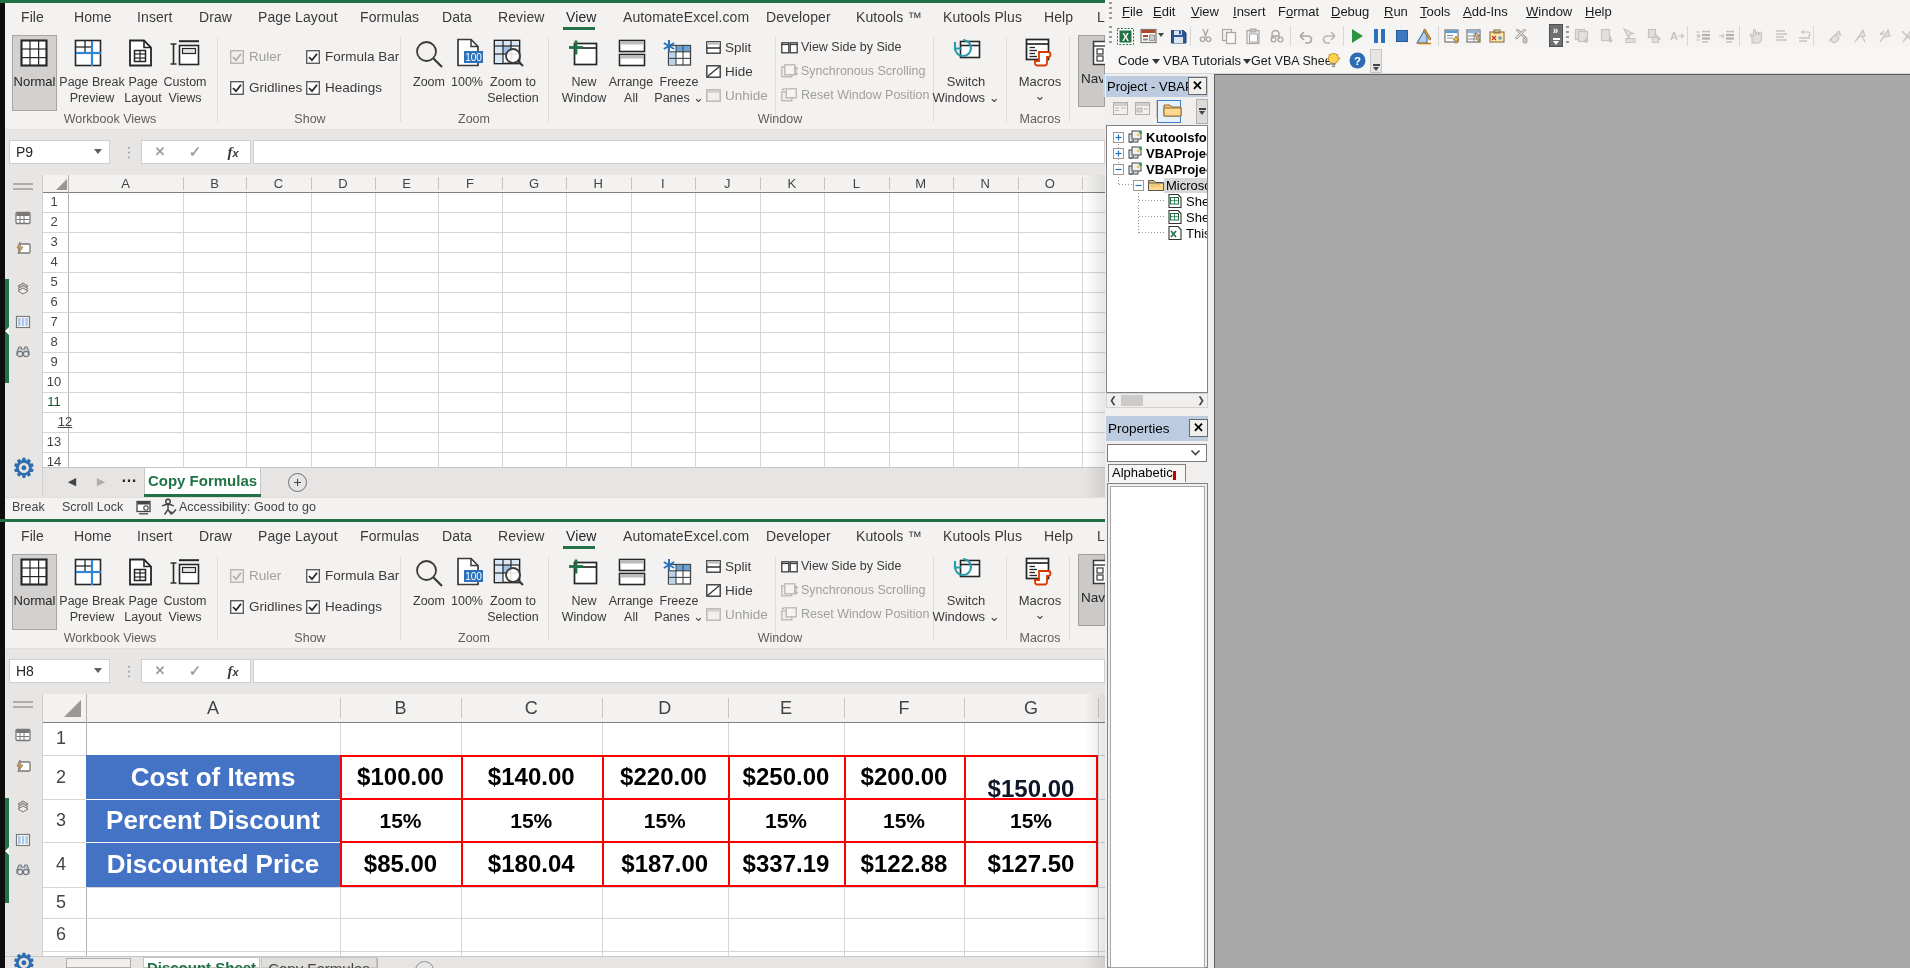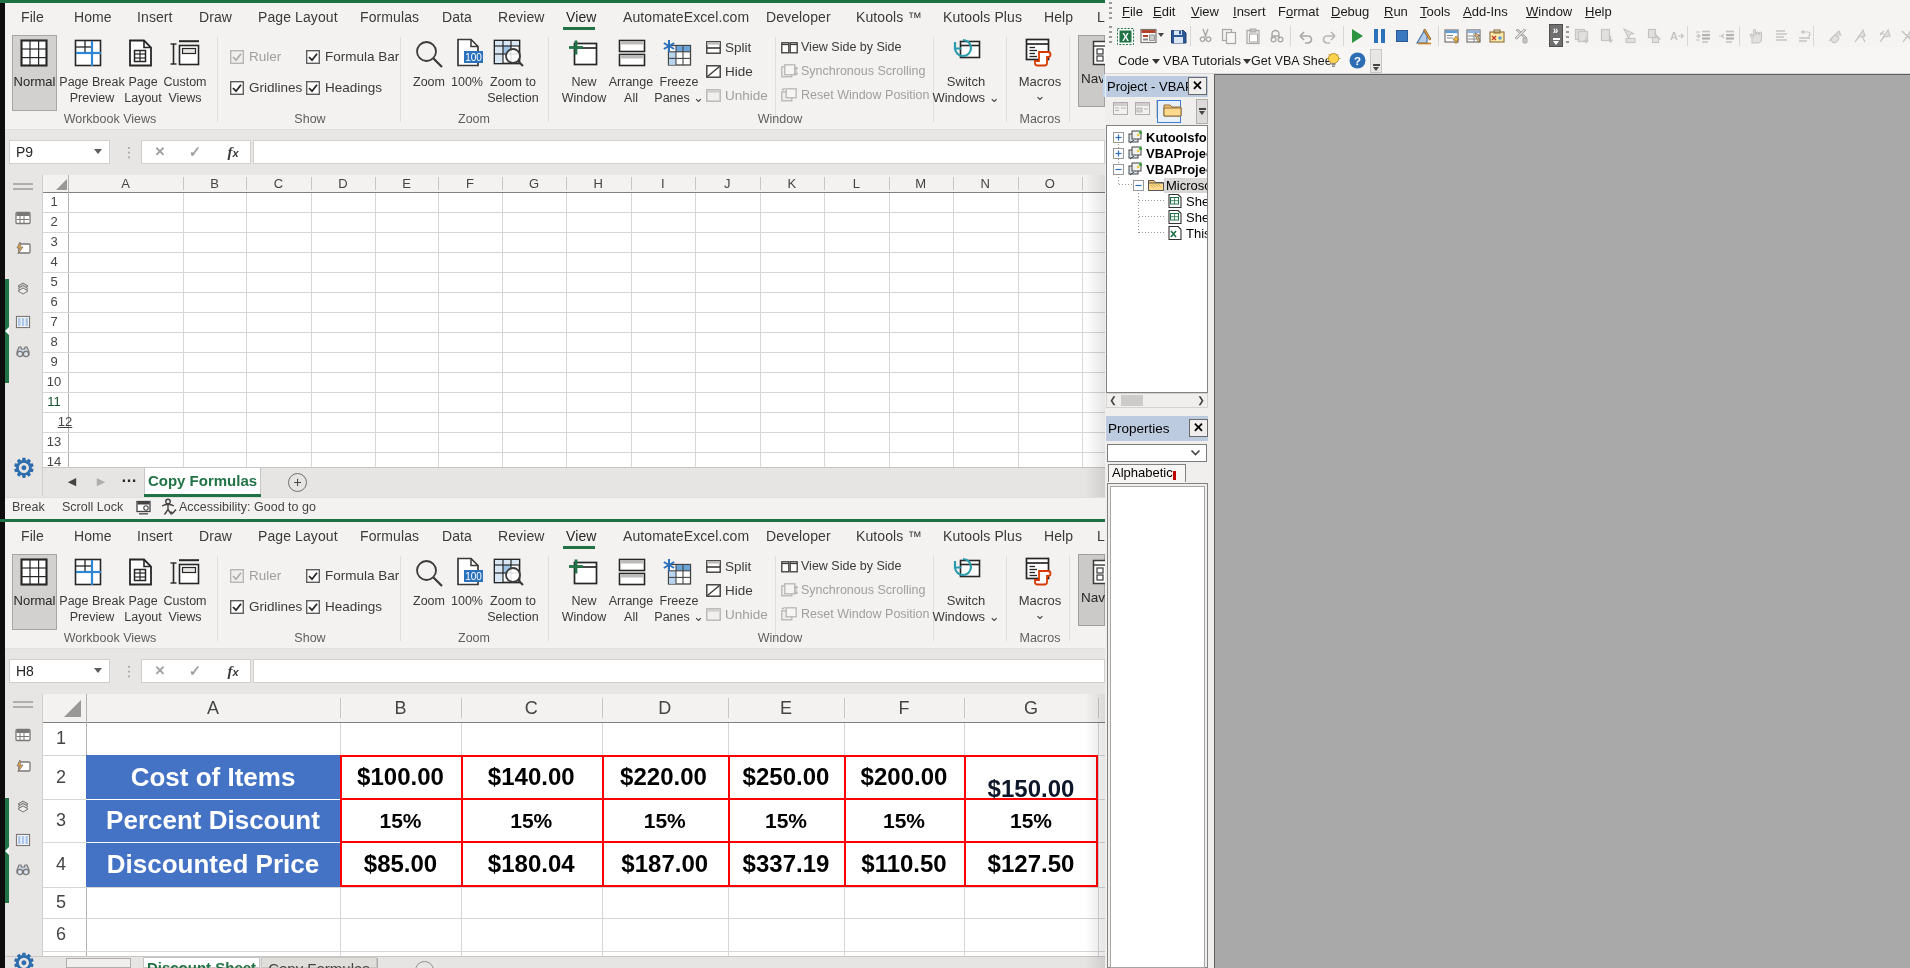--- a/index.html
+++ b/index.html
@@ -657,21 +657,21 @@
 <div style="position:absolute;left:461px;top:799px;width:140.5px;height:43px;font-size:21px;color:#000;font-weight:bold;text-align:center;line-height:43px;white-space:nowrap;">15%</div>
 <div style="position:absolute;left:461px;top:842px;width:140.5px;height:44.5px;font-size:24px;color:#000;font-weight:bold;text-align:center;line-height:44.5px;white-space:nowrap;">$180.04</div>
 <div style="position:absolute;left:601.5px;top:754.5px;width:124px;height:44.5px;font-size:24px;color:#000;font-weight:bold;text-align:center;line-height:44.5px;white-space:nowrap;">$220.00</div>
 <div style="position:absolute;left:601.5px;top:799px;width:126.5px;height:43px;font-size:21px;color:#000;font-weight:bold;text-align:center;line-height:43px;white-space:nowrap;">15%</div>
 <div style="position:absolute;left:601.5px;top:842px;width:126.5px;height:44.5px;font-size:24px;color:#000;font-weight:bold;text-align:center;line-height:44.5px;white-space:nowrap;">$187.00</div>
 <div style="position:absolute;left:728px;top:754.5px;width:116px;height:44.5px;font-size:24px;color:#000;font-weight:bold;text-align:center;line-height:44.5px;white-space:nowrap;">$250.00</div>
 <div style="position:absolute;left:728px;top:799px;width:116px;height:43px;font-size:21px;color:#000;font-weight:bold;text-align:center;line-height:43px;white-space:nowrap;">15%</div>
 <div style="position:absolute;left:728px;top:842px;width:116px;height:44.5px;font-size:24px;color:#000;font-weight:bold;text-align:center;line-height:44.5px;white-space:nowrap;">$337.19</div>
 <div style="position:absolute;left:844px;top:754.5px;width:120px;height:44.5px;font-size:24px;color:#000;font-weight:bold;text-align:center;line-height:44.5px;white-space:nowrap;">$200.00</div>
 <div style="position:absolute;left:844px;top:799px;width:120px;height:43px;font-size:21px;color:#000;font-weight:bold;text-align:center;line-height:43px;white-space:nowrap;">15%</div>
-<div style="position:absolute;left:844px;top:842px;width:120px;height:44.5px;font-size:24px;color:#000;font-weight:bold;text-align:center;line-height:44.5px;white-space:nowrap;">$110.50</div>
+<div style="position:absolute;left:844px;top:842px;width:120px;height:44.5px;font-size:24px;color:#000;font-weight:bold;text-align:center;line-height:44.5px;white-space:nowrap;">$122.88</div>
 <div style="position:absolute;left:964px;top:754.5px;width:134px;height:44.5px;font-size:24px;color:#0f172a;font-weight:bold;text-align:center;line-height:44.5px;white-space:nowrap;margin-top:12px;">$150.00</div>
 <div style="position:absolute;left:964px;top:799px;width:134px;height:43px;font-size:21px;color:#000;font-weight:bold;text-align:center;line-height:43px;white-space:nowrap;">15%</div>
 <div style="position:absolute;left:964px;top:842px;width:134px;height:44.5px;font-size:24px;color:#000;font-weight:bold;text-align:center;line-height:44.5px;white-space:nowrap;">$127.50</div>
 <div class="" style="position:absolute;left:0px;top:956px;width:1105px;height:12px;background:#e7e5e4;"></div>
 <div class="" style="position:absolute;left:0px;top:956px;width:1105px;height:1px;background:#c8c6c4;"></div>
 <div class="" style="position:absolute;left:66px;top:958px;width:65px;height:10px;background:#f0efee;border:1px solid #b0aeac;"></div>
 <div class="" style="position:absolute;left:143px;top:957px;width:117px;height:11px;background:#fff;border:1px solid #c8c6c4;"></div>
 <div style="position:absolute;left:143px;top:959px;width:117px;height:18px;font-size:15px;color:#217346;font-weight:bold;text-align:center;line-height:18px;white-space:nowrap;">Discount Sheet</div>
 <div class="" style="position:absolute;left:261px;top:957px;width:116px;height:11px;background:#e0deda;border:1px solid #c8c6c4;"></div>
 <div style="position:absolute;left:261px;top:960px;width:116px;height:18px;font-size:15px;color:#444;font-weight:normal;text-align:center;line-height:18px;white-space:nowrap;">Copy Formulas</div>

